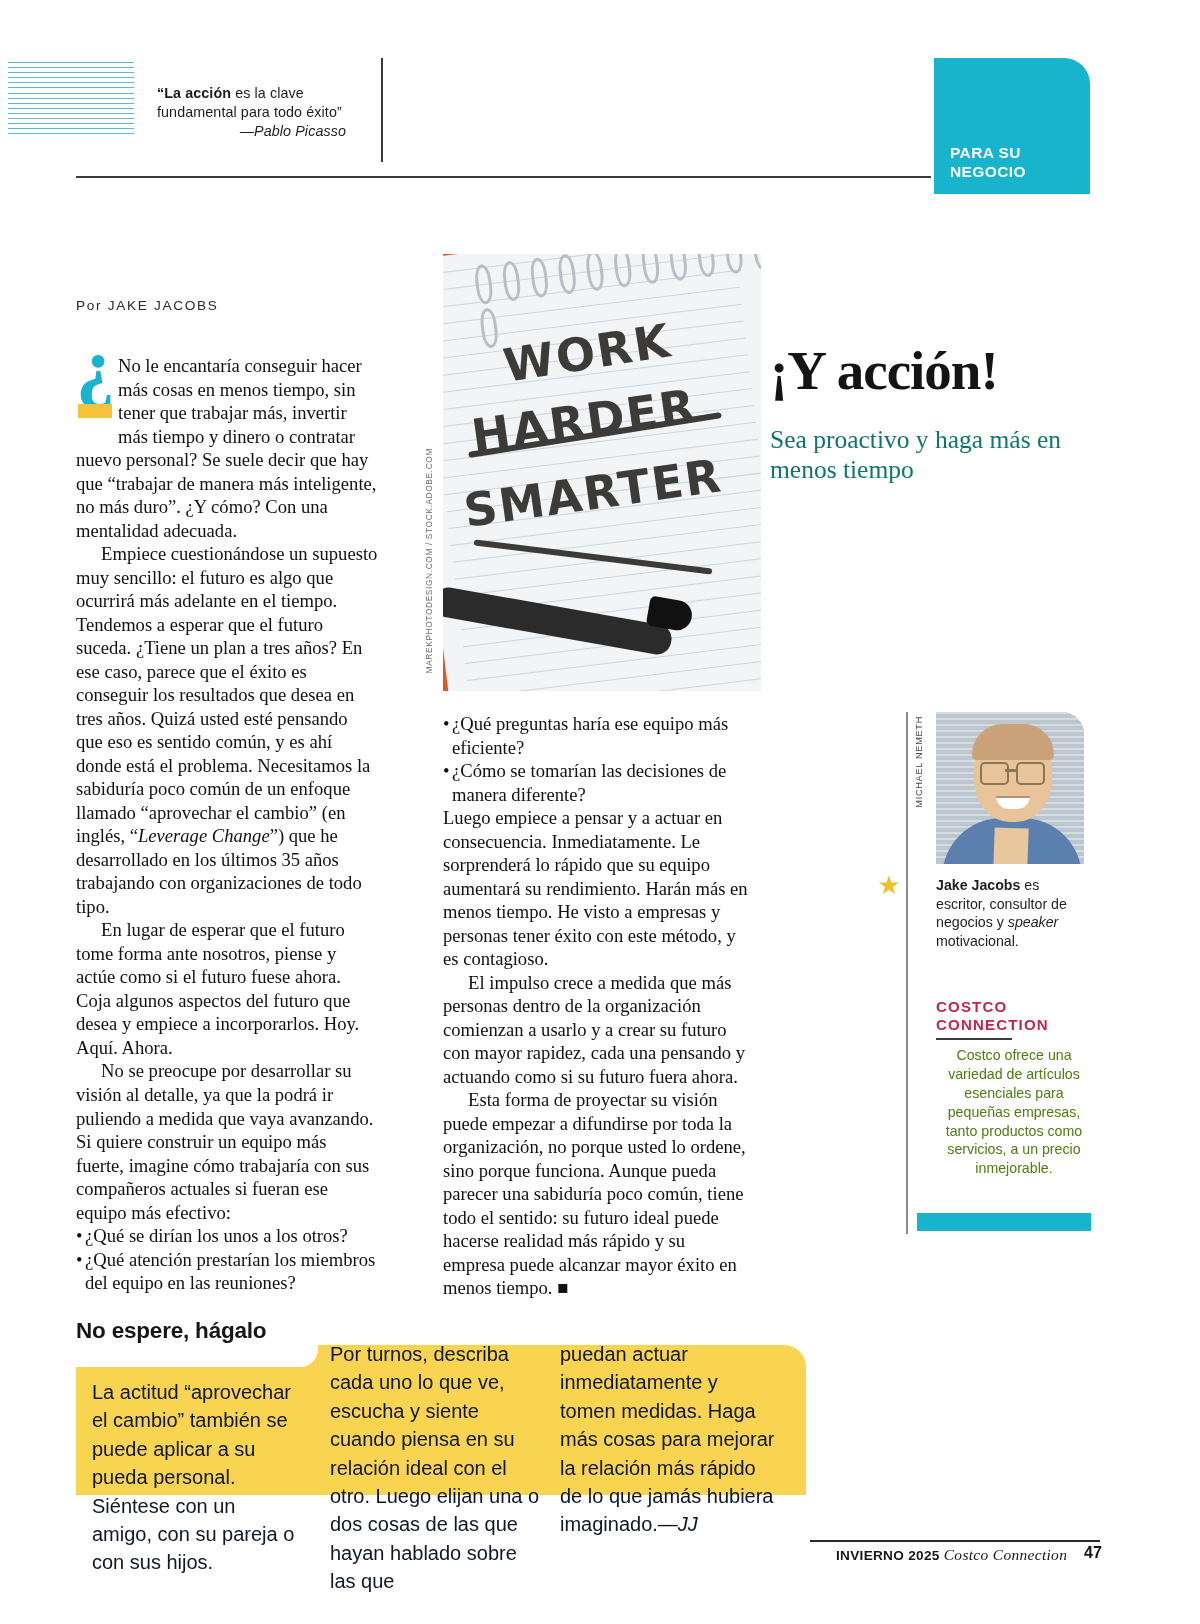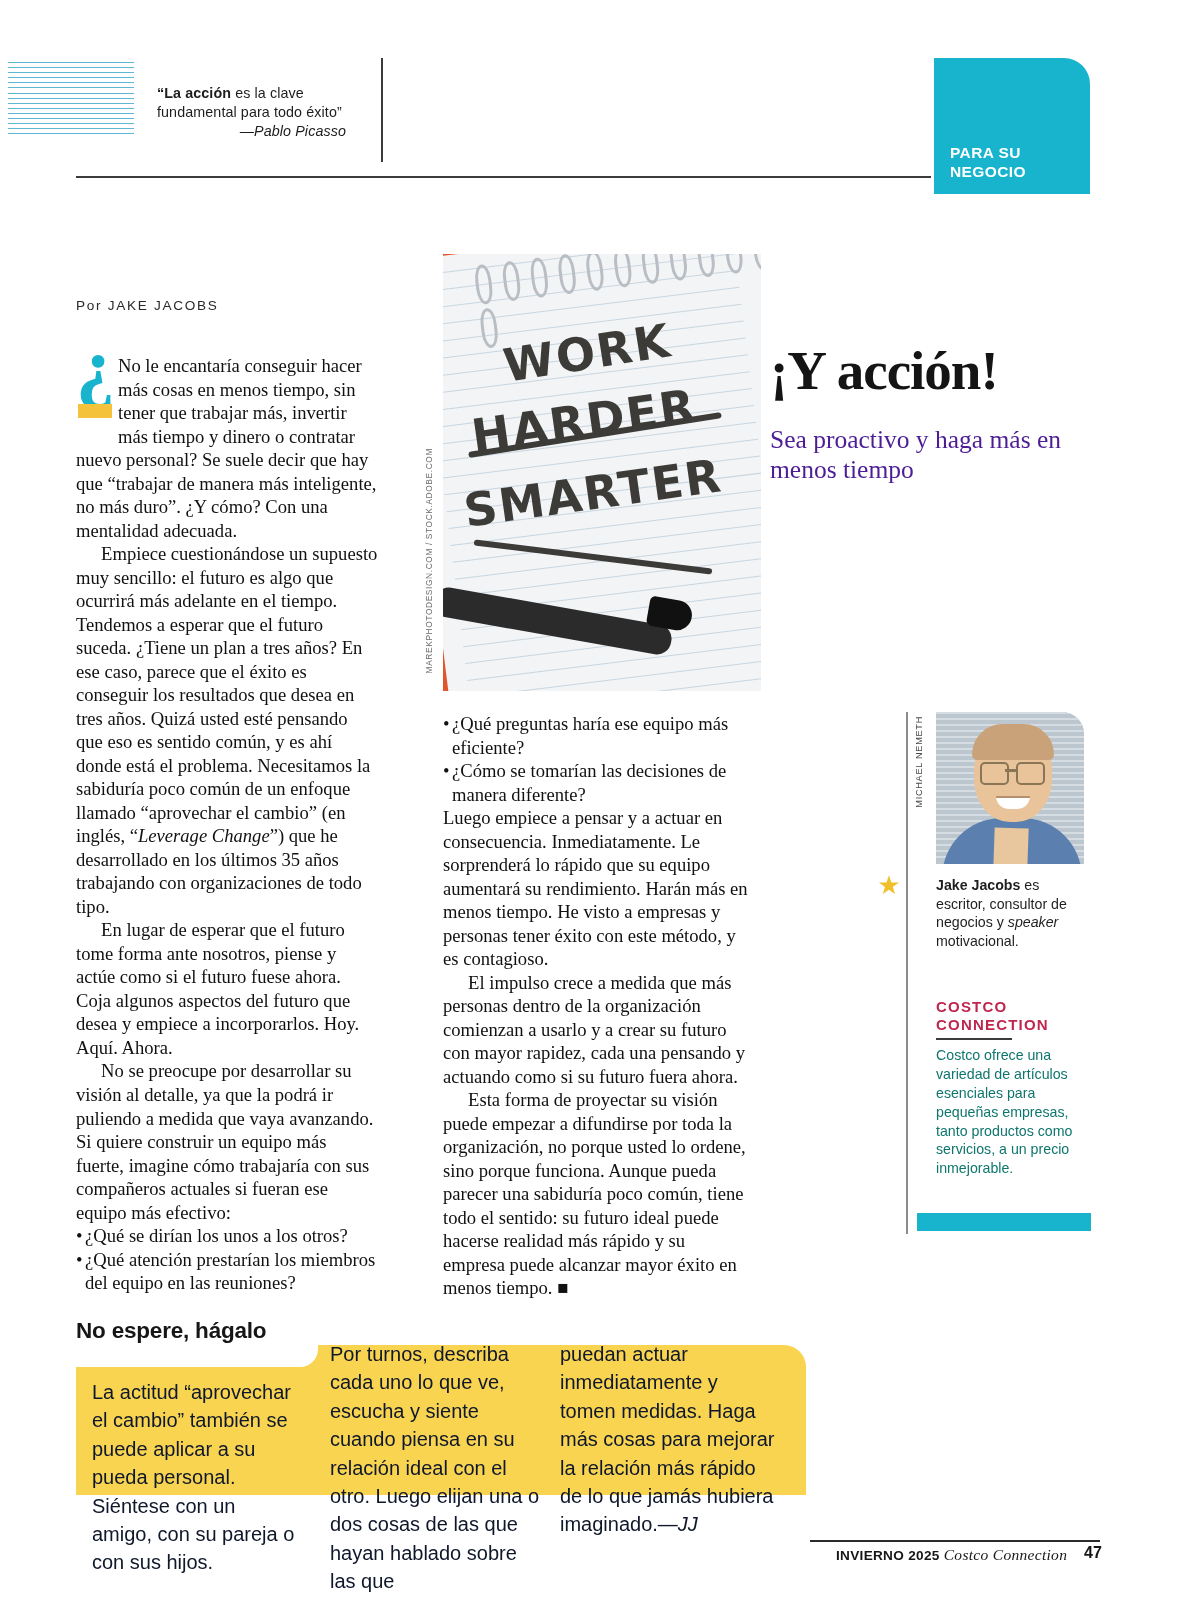--- a/index.html
+++ b/index.html
@@ -113,21 +113,21 @@
   }
 
   
   .headline{
     position:absolute;left:770px;top:343px;width:330px;
     font-family:"Liberation Serif", serif;font-weight:700;
     font-size:55px;line-height:1.0;letter-spacing:-1px;color:#141414;
   }
   .deck{
     position:absolute;left:770px;top:425px;width:320px;
-    font-family:"Liberation Serif", serif;font-size:25.5px;line-height:1.18;color:#4c1d95;
+    font-family:"Liberation Serif", serif;font-size:25.5px;line-height:1.18;color:#0f766e;
   }
 
   
   .rail-rule{position:absolute;left:906px;top:712px;width:2px;height:522px;background:#8c8c8c;}
   .rail-credit{
     position:absolute;left:914px;top:716px;
     writing-mode:vertical-rl;transform:rotate(180deg);
     font-size:9.2px;letter-spacing:.7px;color:#4a4a4a;
   }
   .star{
@@ -174,21 +174,21 @@
   .bio b{font-weight:700;}
   .bio i{font-style:italic;}
 
   .cc-head{
     position:absolute;left:936px;top:998px;width:160px;
     color:#c0264d;font-weight:700;font-size:15px;line-height:1.2;letter-spacing:1.2px;
   }
   .cc-rule{position:absolute;left:936px;top:1038px;width:76px;height:2px;background:#3b3b3b;}
   .cc-body{
     position:absolute;left:936px;top:1046px;width:156px;
-    font-size:14.2px;line-height:1.33;color:#0f766e;
+    font-size:14.2px;line-height:1.33;color:#4d7c0f;text-align:center;
   }
   .cc-bar{position:absolute;left:917px;top:1213px;width:174px;height:18px;background:#18b4cd;}
   .callout-box{
     position:absolute;left:76px;top:1345px;width:730px;height:150px;
     background:#f8d451;border-top-right-radius:22px;
   }
   .callout-notch{
     position:absolute;left:76px;top:1345px;width:242px;height:22px;background:#ffffff;
     border-bottom-right-radius:18px;
   }

